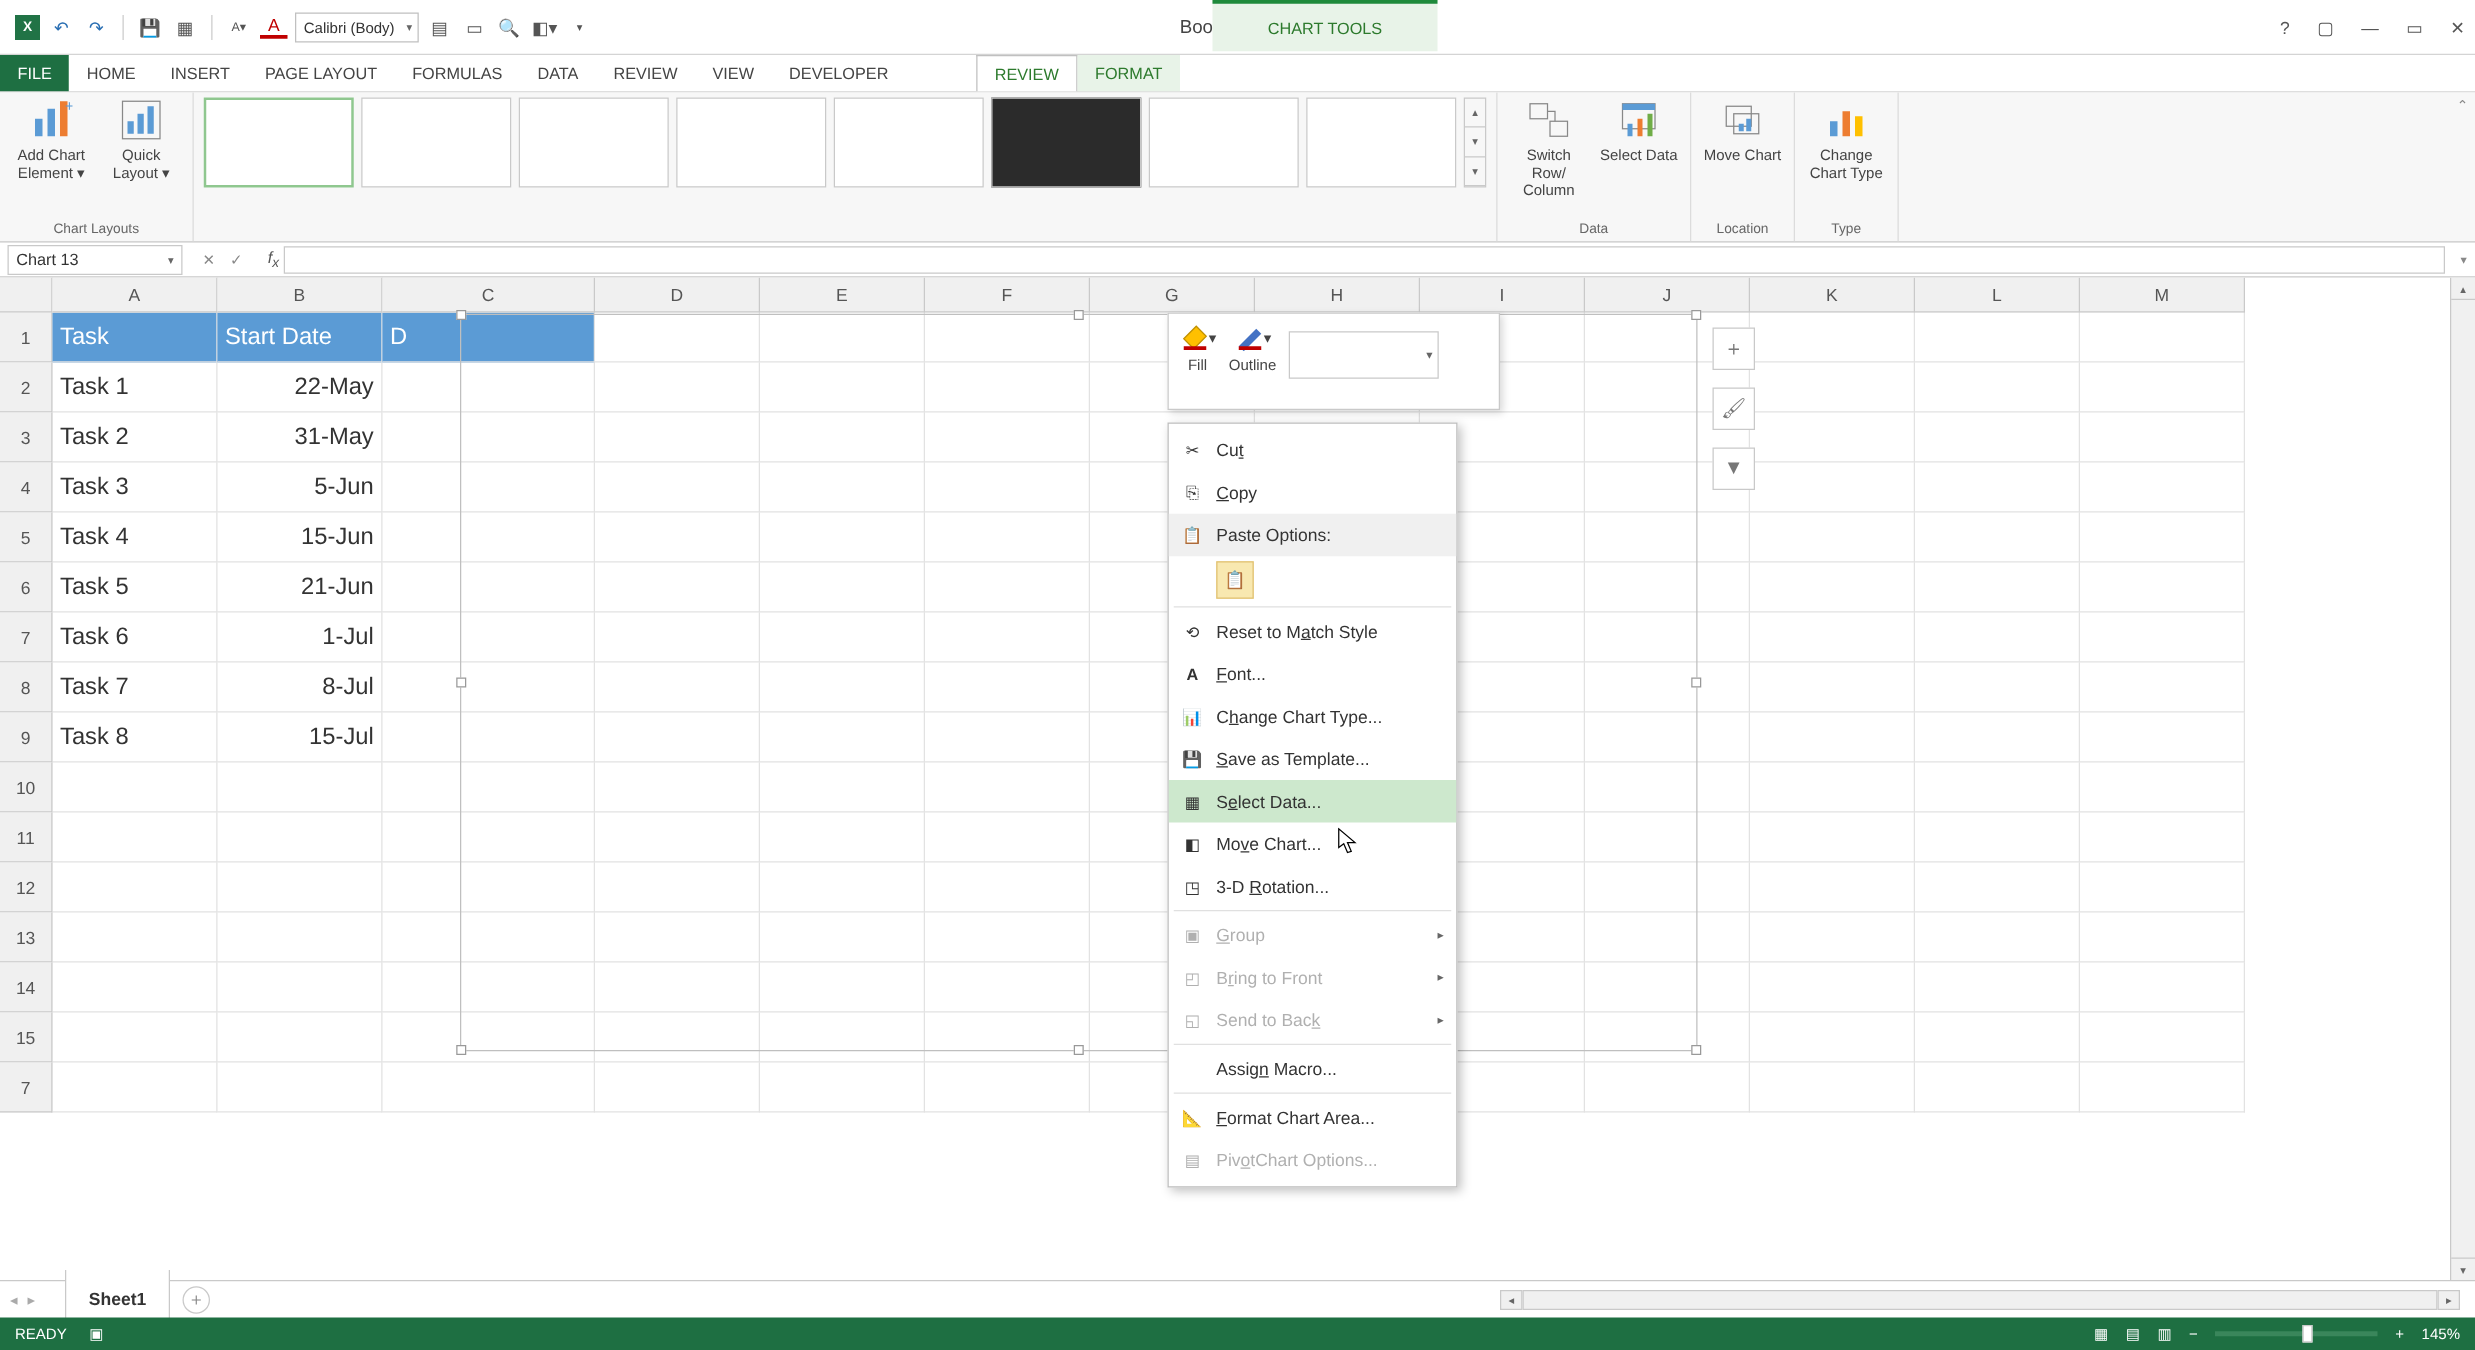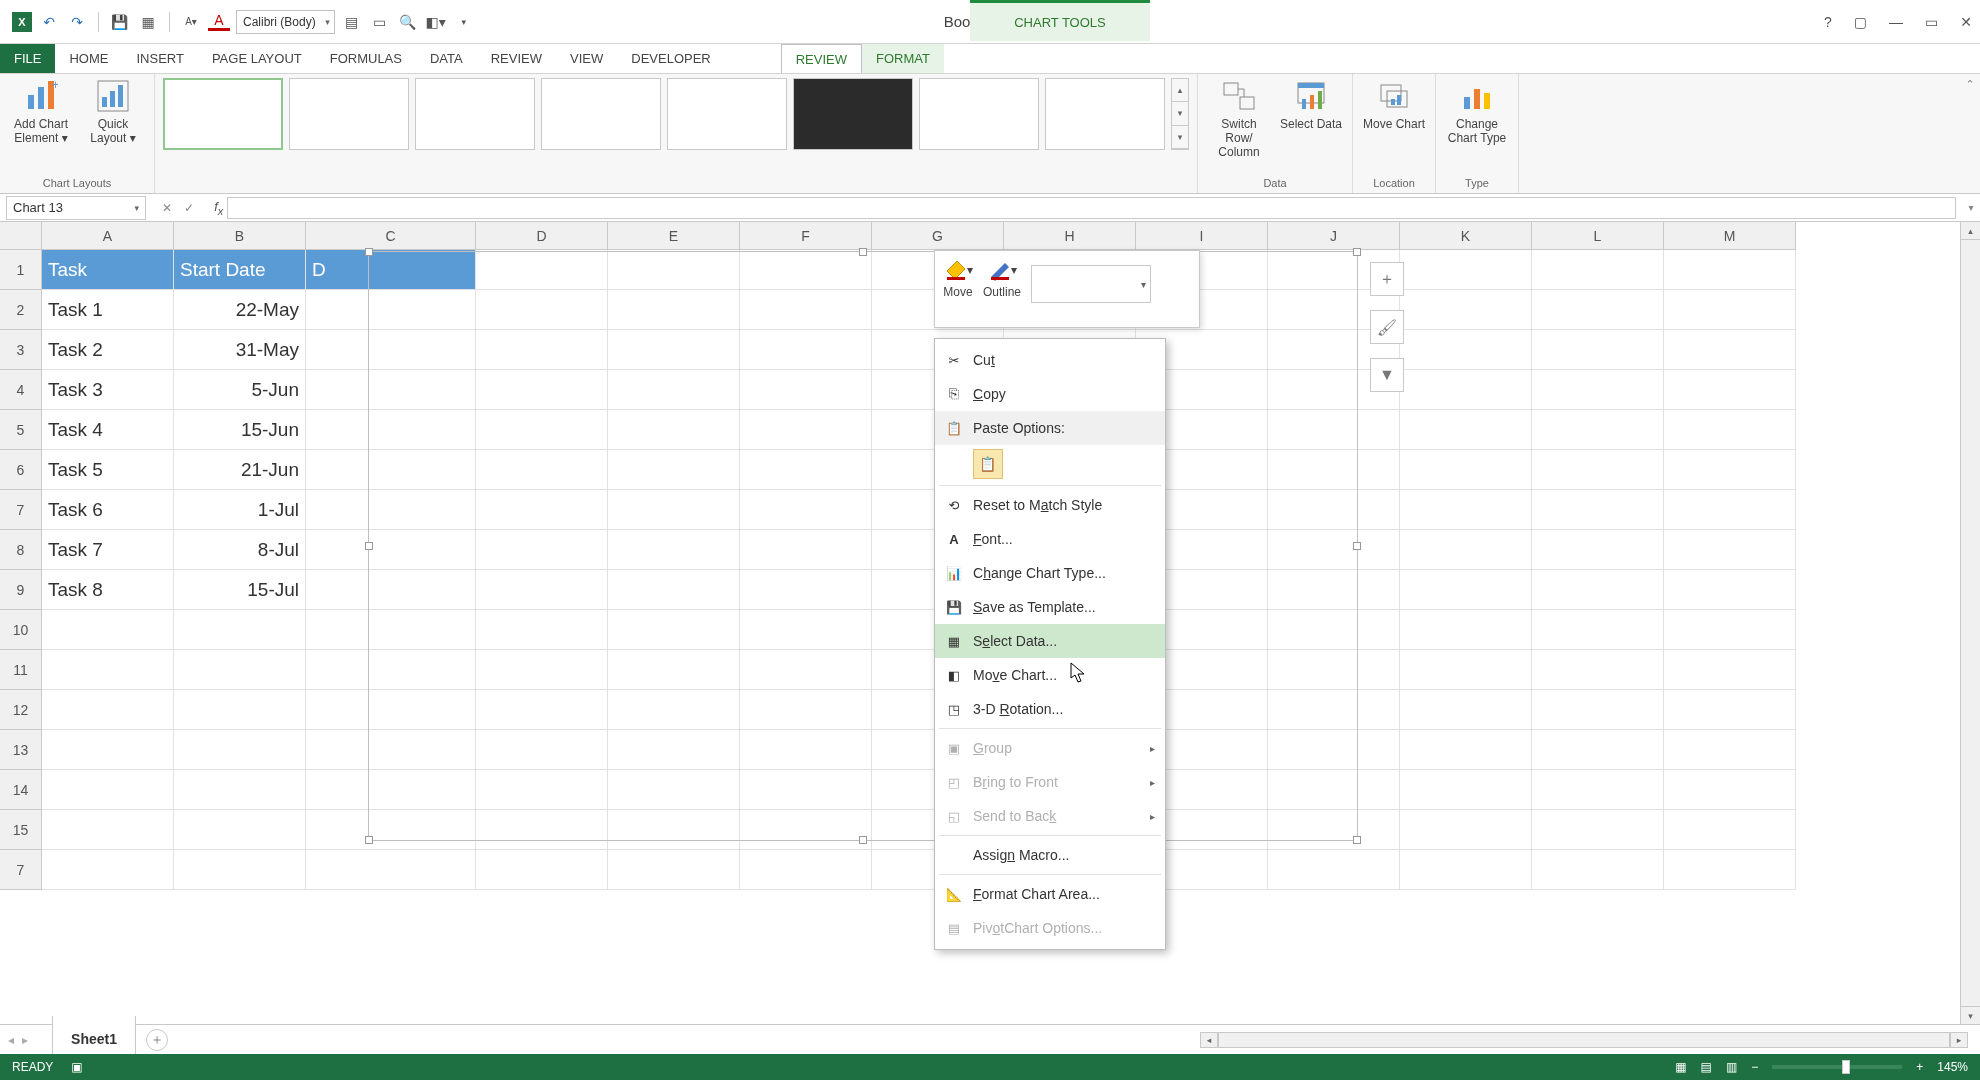--- a/index.html
+++ b/index.html
@@ -587,21 +587,21 @@
     <div class="sbtn">🖌</div>
     <div class="sbtn">▼</div>
   </div>
 
   <div class="mini-toolbar">
     <div class="mini-btn">
       <div class="mi"><svg width="26" height="22">
             <path d="M4 12 L14 2 L22 10 L12 20 Z" fill="#ffc000" stroke="#c09000"></path>
             <rect x="4" y="18" width="18" height="3" fill="#c00000"></rect>
           </svg>▾</div>
-      <span>Move</span>
+      <span>Fill</span>
     </div>
     <div class="mini-btn">
       <div class="mi"><svg width="26" height="22">
             <path d="M4 18 L18 4 L22 8 L8 22 Z" fill="#4472c4"></path>
             <rect x="4" y="18" width="18" height="3" fill="#c00000"></rect>
           </svg>▾</div>
       <span>Outline</span>
     </div>
     <div class="mini-style"></div>
   </div>

